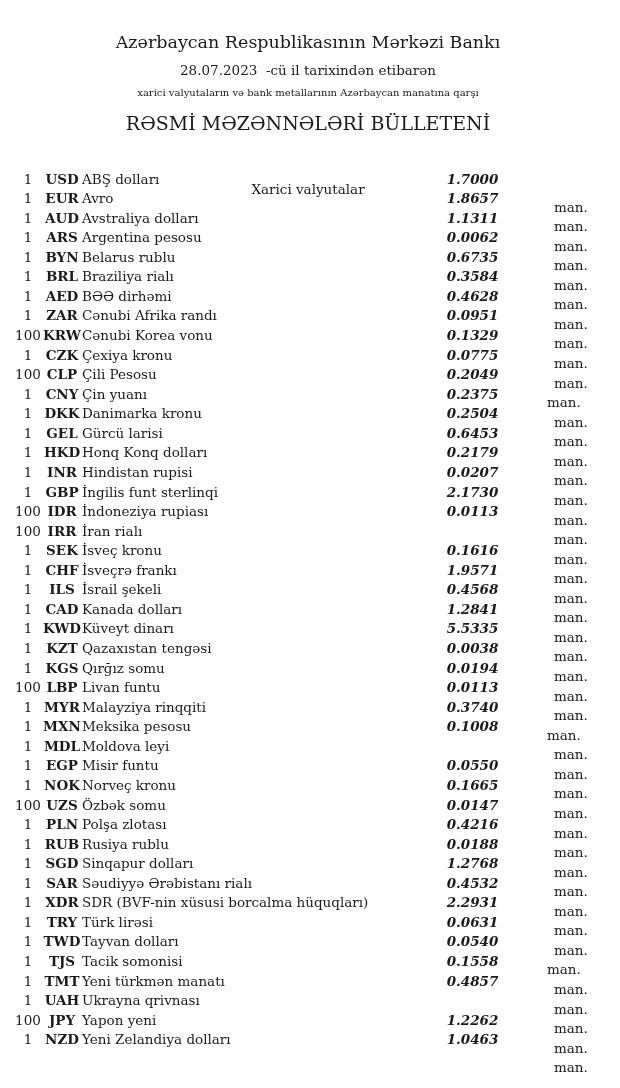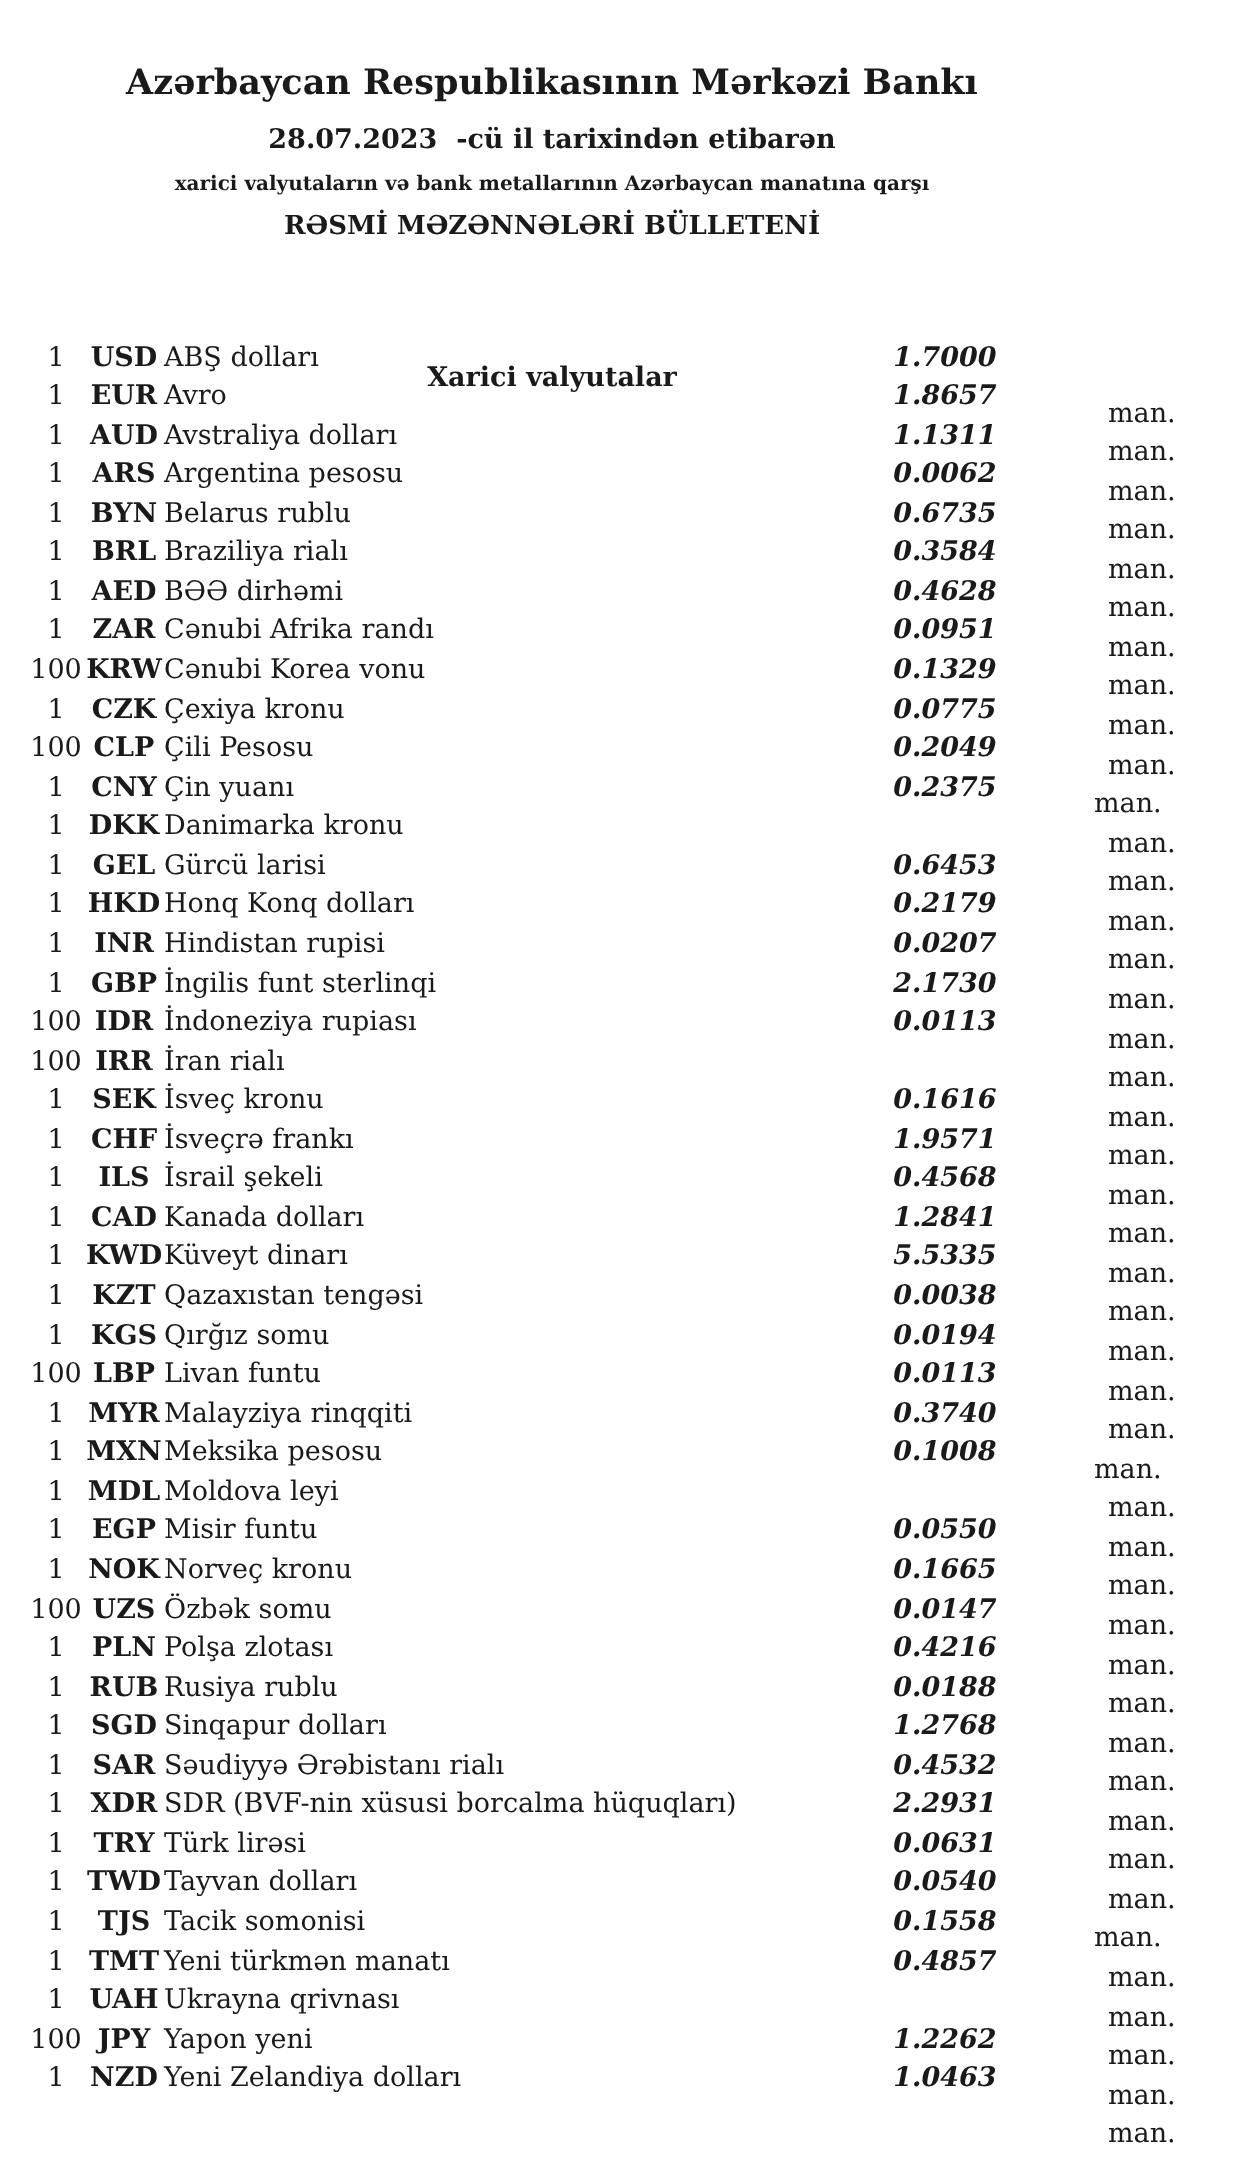--- a/index.html
+++ b/index.html
@@ -13,26 +13,27 @@
     position: relative;
     overflow: hidden;
     font-family: "DejaVu Serif", "Liberation Serif", serif;
     color: #1a1a1a;
   }
   .hline {
     position: absolute;
     left: 0;
     width: 552px;
     text-align: center;
-    font-weight: bold;
+    font-weight: normal;
+    padding-left: 32px;
   }
   .t1 { top: 30px;  font-size: 17.5px; line-height: 24px; }
   .t2 { top: 60px;  font-size: 13.5px; line-height: 21px; white-space: pre; }
   .t3 { top: 82px;  font-size: 10px; line-height: 21px; }
-  .t4 { top: 103px; font-size: 13px; line-height: 21px; }
+  .t4 { top: 113px; font-size: 19px; line-height: 21px; }
   .section-title { top: 147px; font-size: 13.5px; line-height: 21px; margin-top: 32px; }
 
   .rows {
     position: absolute;
     top: 169.5px;
     left: 0;
     width: 620px;
   }
   .row {
     position: relative;
@@ -151,20 +152,21 @@
     <span class="code">CNY</span>
     <span class="cname">Çin yuanı</span>
     <span class="rate">0.2375</span>
     <span class="unit">man.</span>
   </div>
 
   <div class="row">
     <span class="qty">1</span>
     <span class="code">DKK</span>
     <span class="cname">Danimarka kronu</span>
+    <span class="rate">0.2504</span>
     <span class="unit">man.</span>
   </div>
 
   <div class="row">
     <span class="qty">1</span>
     <span class="code">GEL</span>
     <span class="cname">Gürcü larisi</span>
     <span class="rate">0.6453</span>
     <span class="unit">man.</span>
   </div>

